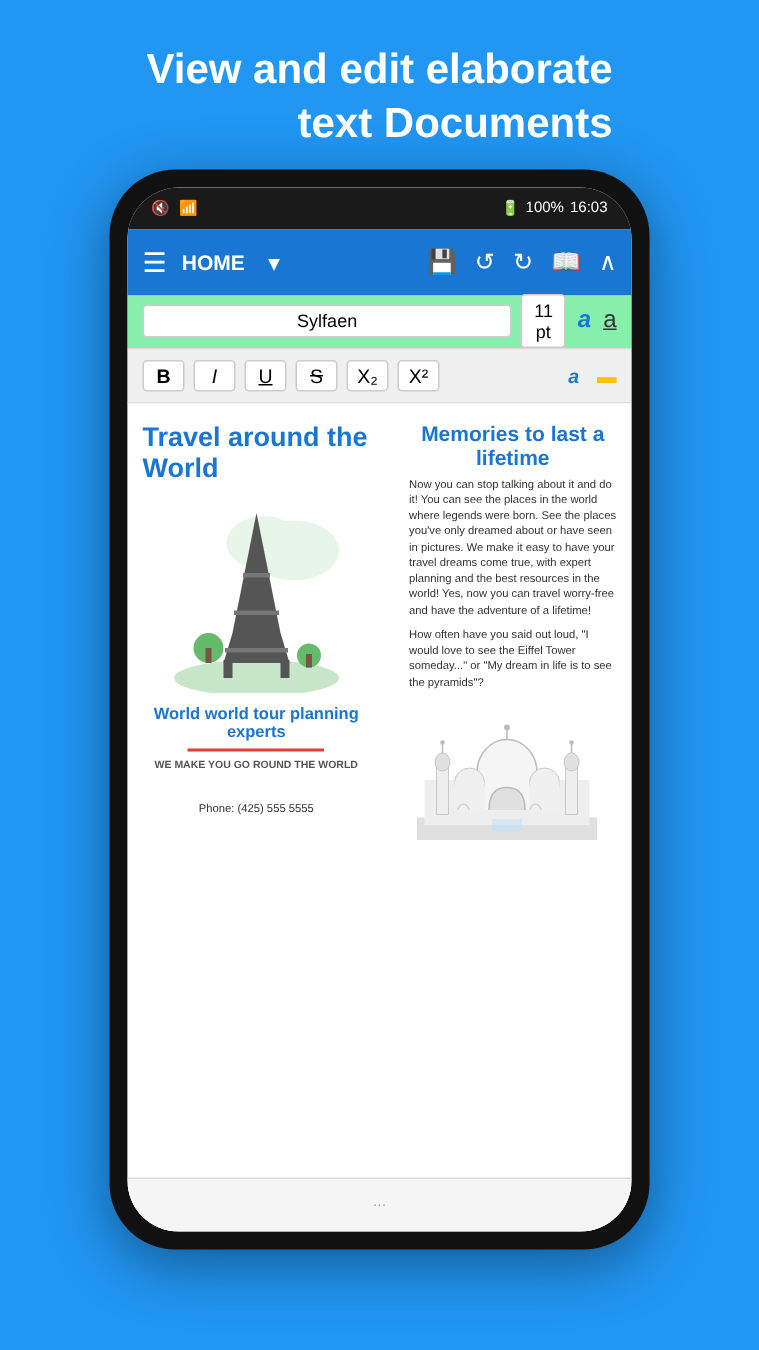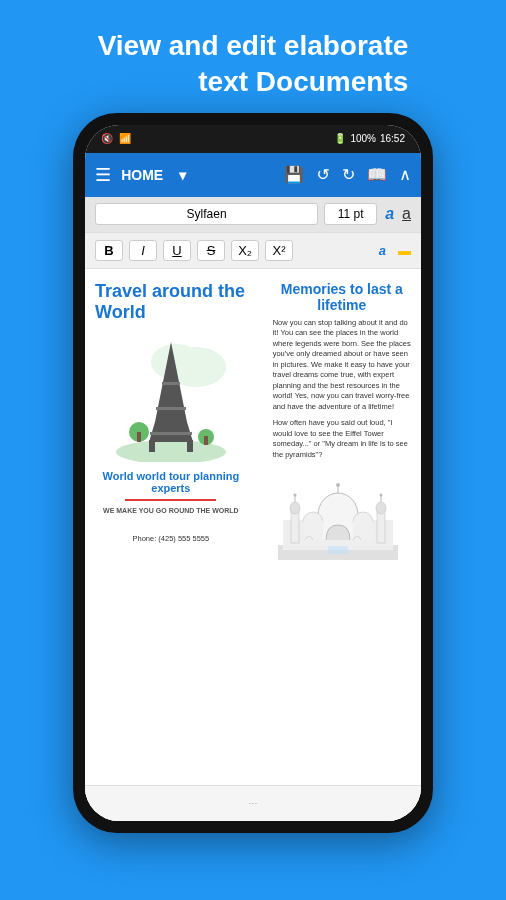--- a/index.html
+++ b/index.html
@@ -102,21 +102,21 @@
       gap: 12px;
       align-items: center;
     }
 
     .toolbar-icon {
       color: white;
       font-size: 16px;
     }
 
     .format-bar-1 {
-      background: #e5e5e5;
+      background: #86efac;
       height: 36px;
       display: flex;
       align-items: center;
       padding: 0 10px;
       border-bottom: 1px solid #ddd;
     }
 
     .font-name {
       background: white;
       border: 1px solid #ccc;
@@ -127,21 +127,21 @@
       text-align: center;
     }
 
     .font-size {
       background: white;
       border: 1px solid #ccc;
       padding: 3px 8px;
       font-size: 12px;
       border-radius: 3px;
       margin-left: 6px;
-      width: 53px;
+      width: 30px;
       text-align: center;
     }
 
     .format-icons-right {
       display: flex;
       gap: 8px;
       margin-left: 8px;
       align-items: center;
     }
 
@@ -290,21 +290,21 @@
   <div class="phone-inner">
 
     <div class="phone-notch-area">
       <div class="notch-left">
         <span class="notch-icon">🔇</span>
         <span class="notch-icon">📶</span>
       </div>
       <div class="notch-right">
         <span>🔋</span>
         <span>100%</span>
-        <span>16:52</span>
+        <span>16:03</span>
       </div>
     </div>
 
     <div class="toolbar">
       <span class="toolbar-hamburger">☰</span>
       <div class="toolbar-title">
         <span>HOME</span>
         <span>▾</span>
       </div>
       <div class="toolbar-spacer"></div>

